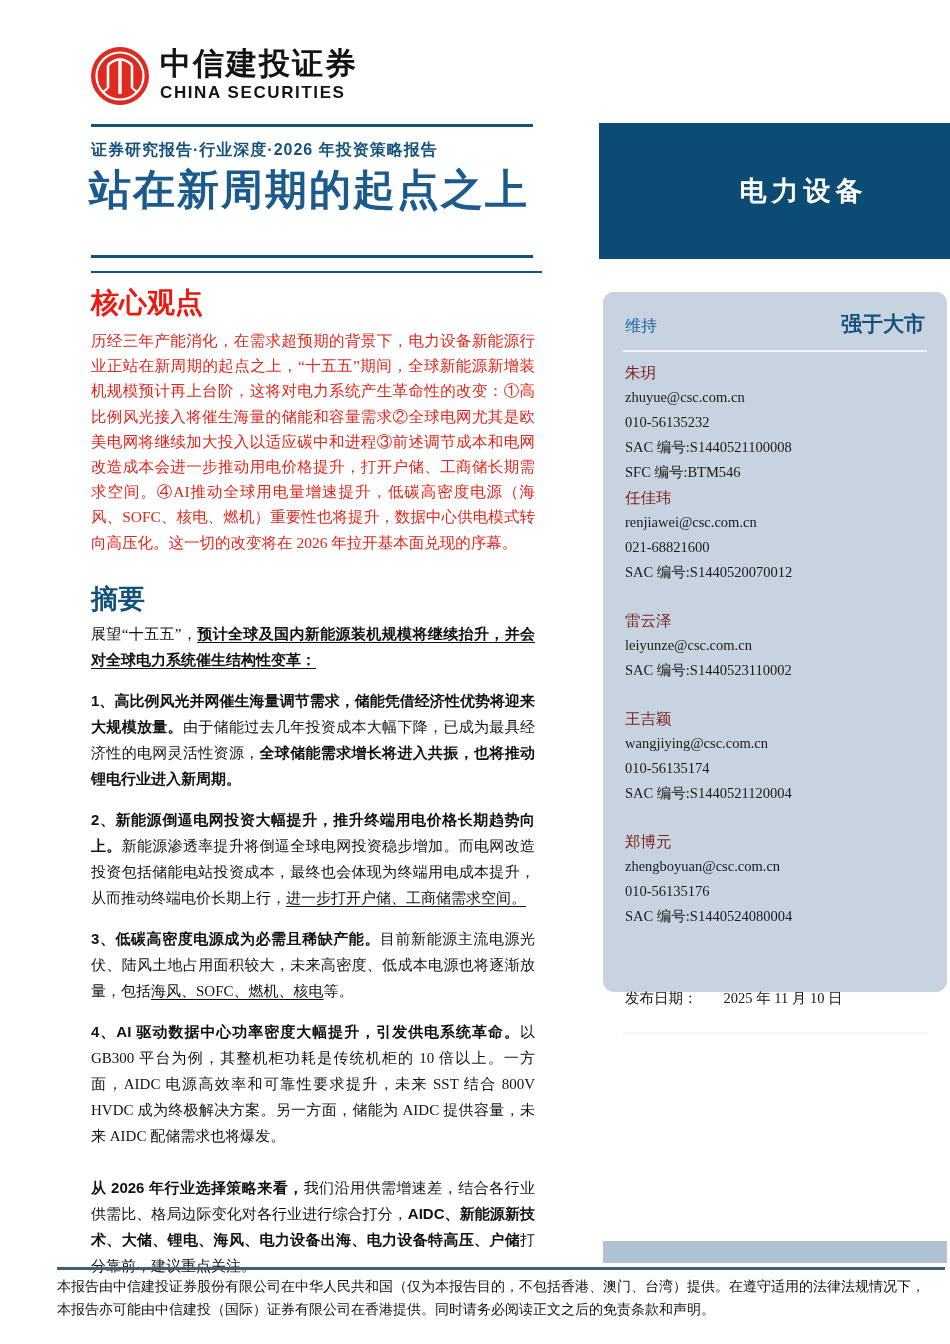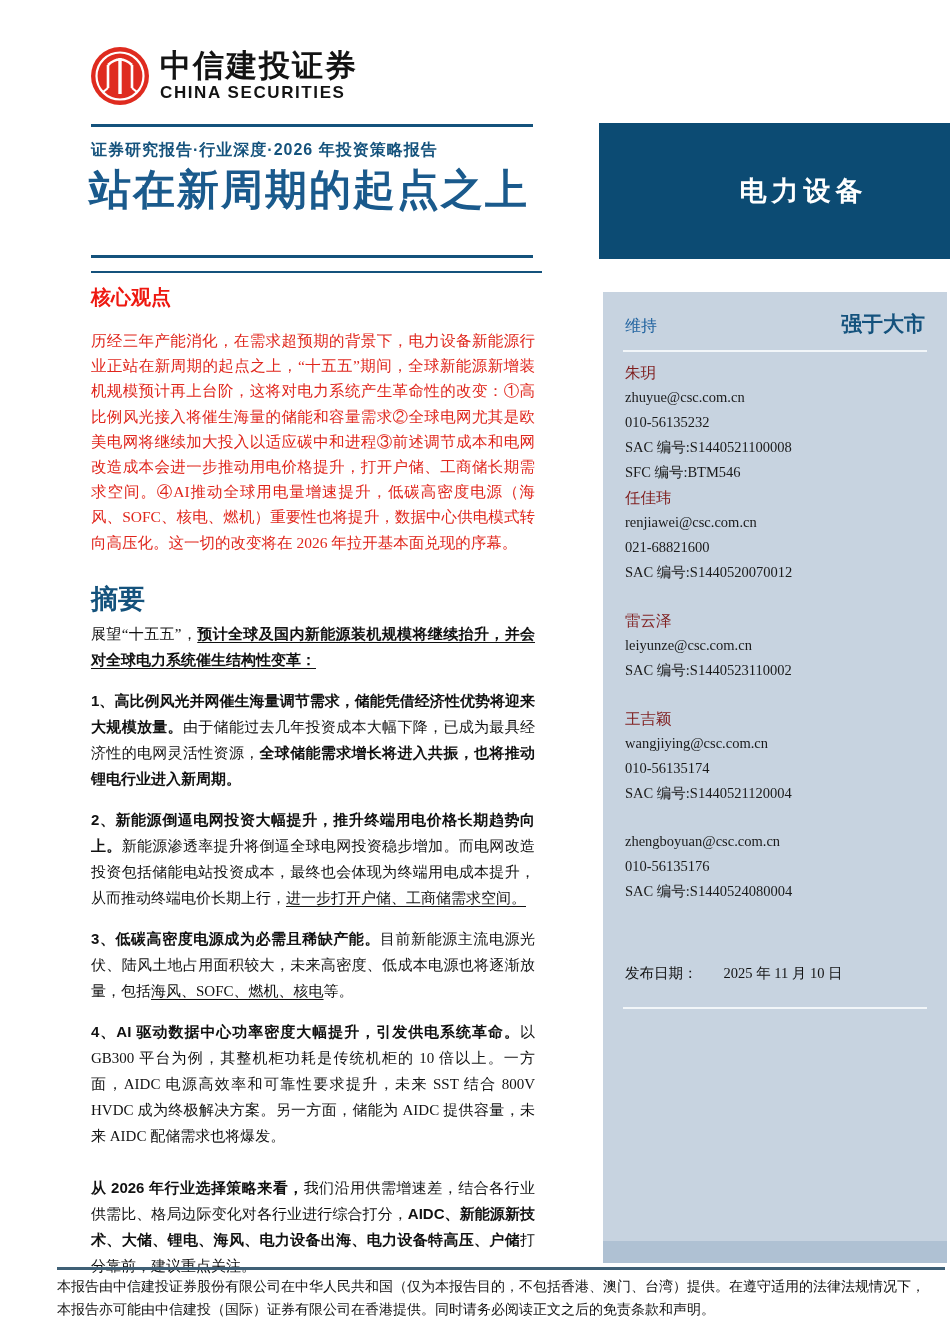--- a/index.html
+++ b/index.html
@@ -2,53 +2,53 @@
 <html><head>
 <meta charset="utf-8">
 <style>
   html,body{margin:0;padding:0;background:#ffffff;}
   #page{position:relative;width:950px;height:1344px;background:#fff;overflow:hidden;
         font-family:"Liberation Serif","DejaVu Serif",serif;color:#111;}
 
   
   .logo-row{position:absolute;left:90px;top:46px;display:flex;align-items:center;gap:10px;}
   .logo-mark{width:60px;height:60px;flex:0 0 auto;}
-  .brand-cn{font-family:Liberation Sans, sans-serif;font-weight:bold;
+  .brand-cn{font-family:Liberation Mono, monospace;font-weight:bold;
             font-size:31px;line-height:34px;color:#131313;letter-spacing:2px;}
   .brand-en{font-family:"Liberation Sans","DejaVu Sans",sans-serif;font-weight:bold;
             font-size:17px;line-height:20px;color:#131313;letter-spacing:1.6px;}
   .rule-logo{position:absolute;left:91px;top:124px;width:442px;height:3px;background:#14527C;}
   .report-tag{position:absolute;left:91px;top:140px;font-family:"Liberation Sans","DejaVu Sans",sans-serif;
               font-weight:bold;font-size:16px;color:#14527C;letter-spacing:1px;}
   .doc-title{position:absolute;left:89px;top:162px;font-family:"Liberation Sans","DejaVu Sans",sans-serif;
              font-weight:bold;font-size:42px;color:#1A5A8C;letter-spacing:2px;}
   .rule-title-a{position:absolute;left:91px;top:255px;width:442px;height:3px;background:#14527C;}
   .rule-title-b{position:absolute;left:91px;top:271px;width:451px;height:1.5px;background:#14527C;}
 
   
   .core-head{position:absolute;left:91px;top:284px;font-family:"Liberation Sans","DejaVu Sans",sans-serif;
-             font-weight:bold;font-size:20px;color:#EE1810;}
+             font-weight:bold;font-size:28px;color:#EE1810;}
   .core-body{position:absolute;left:91px;top:328px;width:444px;font-size:15.5px;line-height:25.2px;
              text-align:justify;color:#E0261C;}
   .summary-head{position:absolute;left:91px;top:581px;font-family:"Liberation Sans","DejaVu Sans",sans-serif;
                 font-weight:bold;font-size:27px;color:#14527C;}
   .summary-body{position:absolute;left:91px;top:621px;width:444px;font-size:15px;line-height:26px;
                 text-align:justify;color:#111;}
   .summary-body p{margin:0 0 15px 0;}
   .summary-body p.big-gap{margin-top:26px;}
   .summary-body .b{font-family:"Liberation Sans","DejaVu Sans",sans-serif;font-weight:bold;}
   .summary-body .u{text-decoration:underline;text-underline-offset:3px;}
 
   
   .industry-box{position:absolute;left:599px;top:123px;width:409px;height:136px;background:#0C4B73;
                 display:flex;align-items:center;justify-content:center;}
   .industry-label{font-family:"Liberation Sans","DejaVu Sans",sans-serif;font-weight:bold;
                   font-size:27px;color:#ffffff;letter-spacing:5px;}
-  .side-box{position:absolute;left:603px;top:292px;width:344px;height:949px;background:#C7D3E0;
-            box-sizing:border-box;padding:18px 22px 0 22px;}
+  .side-box{position:absolute;left:603px;top:292px;width:344px;height:700px;background:#C7D3E0;
+            box-sizing:border-box;padding:18px 22px 0 22px;border-radius:11px;}
   .rating-row{display:flex;justify-content:space-between;align-items:baseline;margin-bottom:12px;}
   .rating-action{font-family:"Liberation Sans","DejaVu Sans",sans-serif;font-size:16px;color:#2264A0;}
   .rating-value{font-family:"Liberation Sans","DejaVu Sans",sans-serif;font-weight:bold;
                 font-size:21px;color:#14527D;}
   .side-rule{height:2px;background:#F2F6F9;margin:0 -2px 8px -2px;}
   .analyst{margin:0;}
   .analyst.gap{margin-top:23px;}
   .a-name{font-family:"Liberation Sans","DejaVu Sans",sans-serif;font-weight:normal;
           font-size:15.5px;line-height:25px;color:#7f1d1d;}
   .a-lines div{font-size:14.5px;line-height:25px;color:#1a1a1a;}
@@ -135,20 +135,21 @@
     </div>
     <div class="analyst gap">
       <div class="a-name">王吉颖</div>
       <div class="a-lines">
           <div>wangjiying@csc.com.cn</div>
           <div>010-56135174</div>
           <div>SAC 编号:S1440521120004</div>
         </div>
     </div>
     <div class="analyst gap">
+      <div class="a-name">郑博元</div>
       <div class="a-lines">
           <div>zhengboyuan@csc.com.cn</div>
           <div>010-56135176</div>
           <div>SAC 编号:S1440524080004</div>
         </div>
     </div>
 
     <div class="publish-row">
       <span>发布日期：</span>
       <span>2025 年 11 月 10 日</span>

